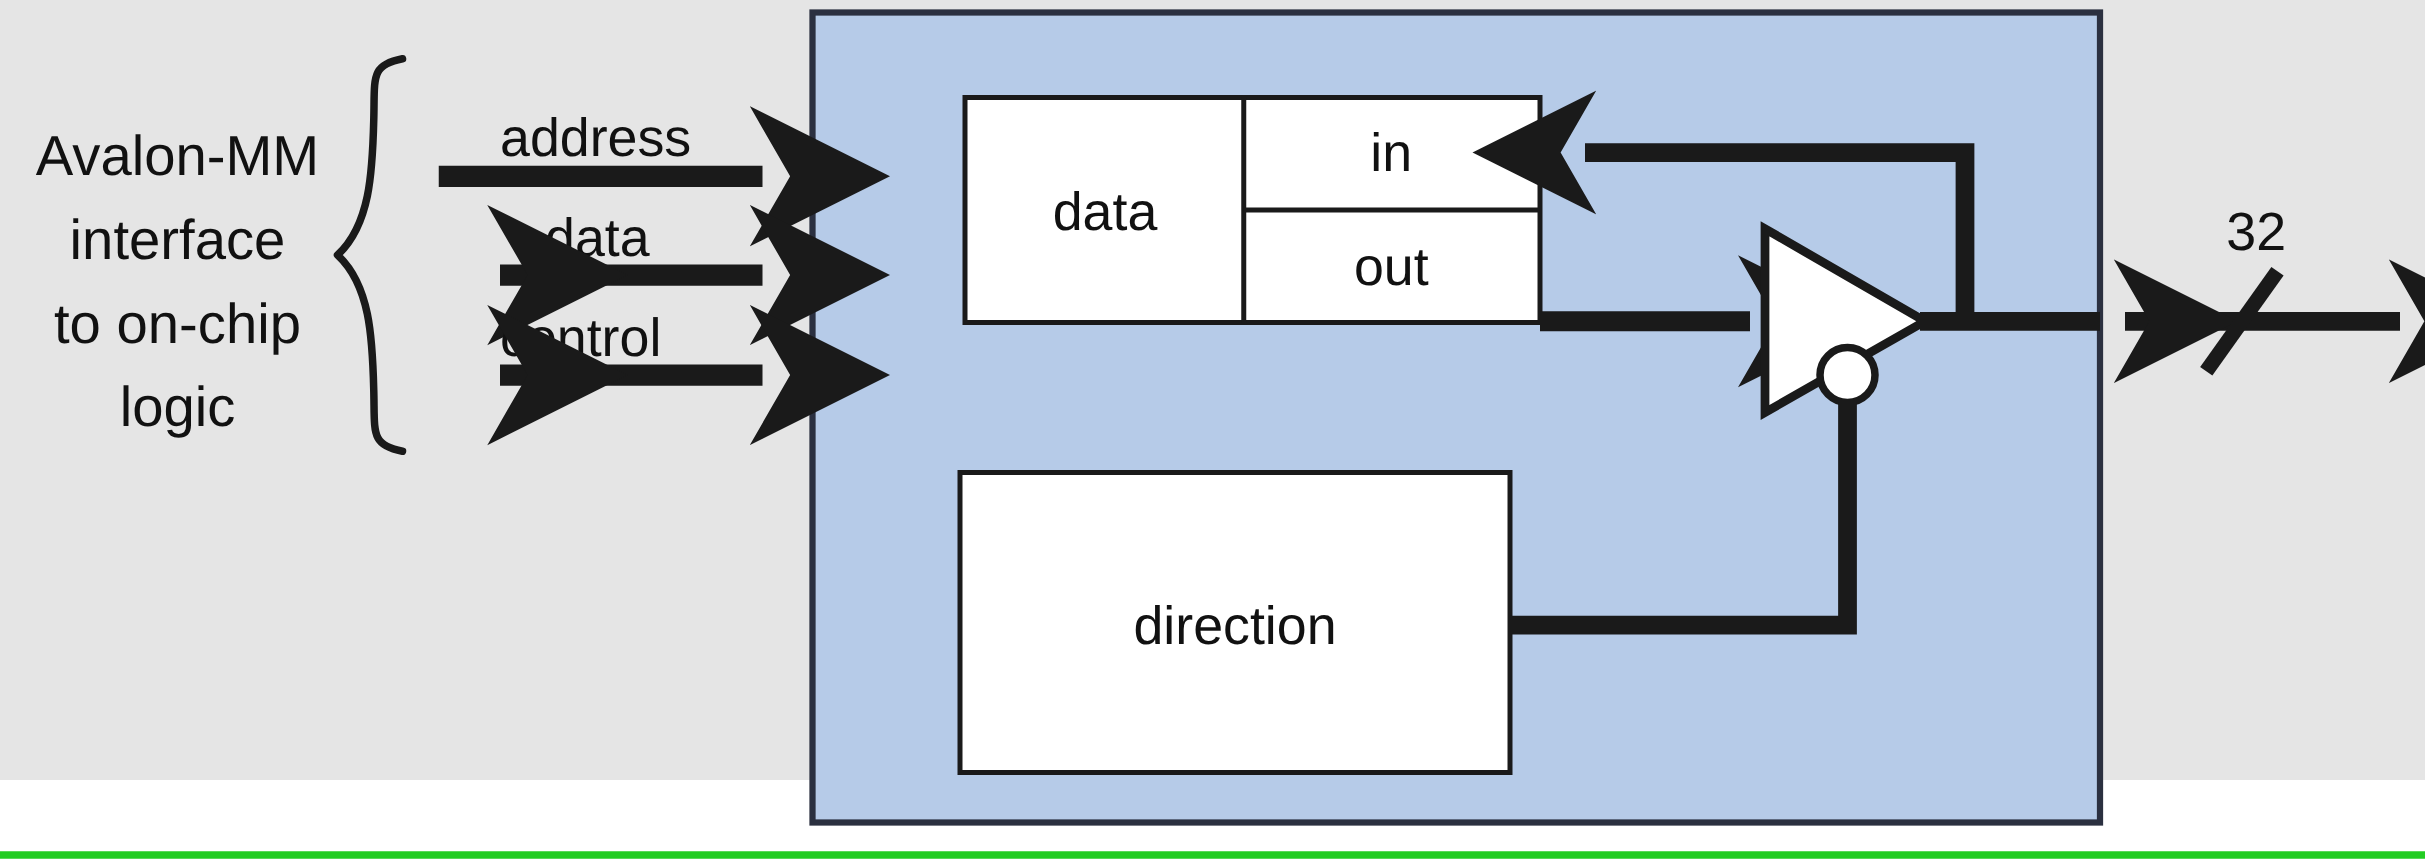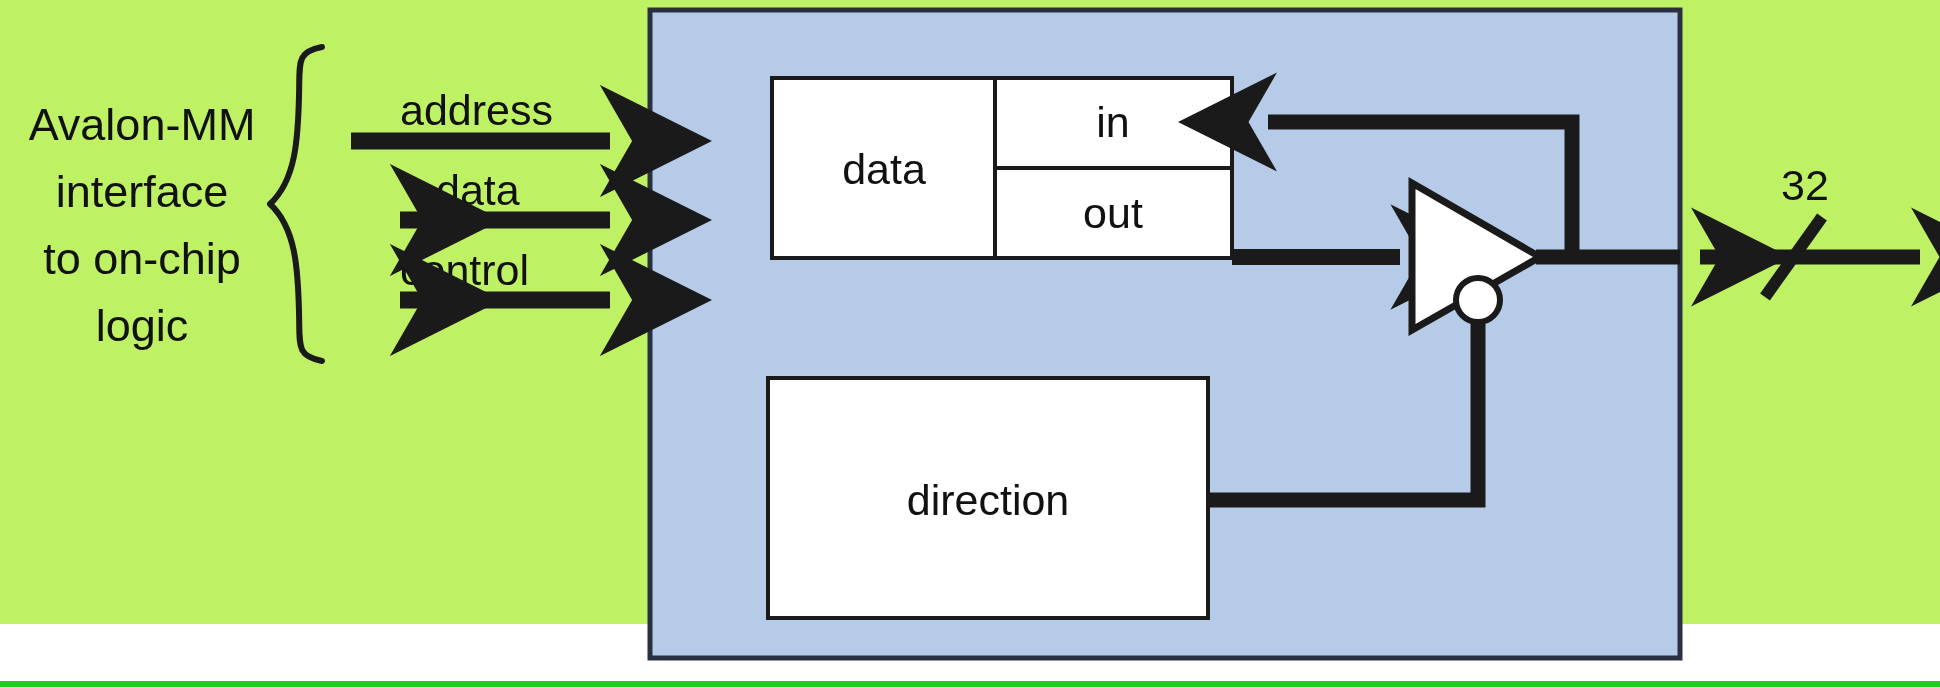--- a/index.html
+++ b/index.html
@@ -10,21 +10,21 @@
   body {
     width: 1940px;
     height: 688px;
     font-family: "Liberation Sans", sans-serif;
     overflow: hidden;
   }
   #diagram-root {
     position: relative;
     width: 1940px;
     height: 624px;
-    background: #bef264;
+    background: #e5e5e5;
   }
   svg#diagram-svg {
     display: block;
     width: 1940px;
     height: 688px;
   }
   .dtext {
     font-family: "Liberation Sans", sans-serif;
     fill: #111111;
     font-weight: 500;

